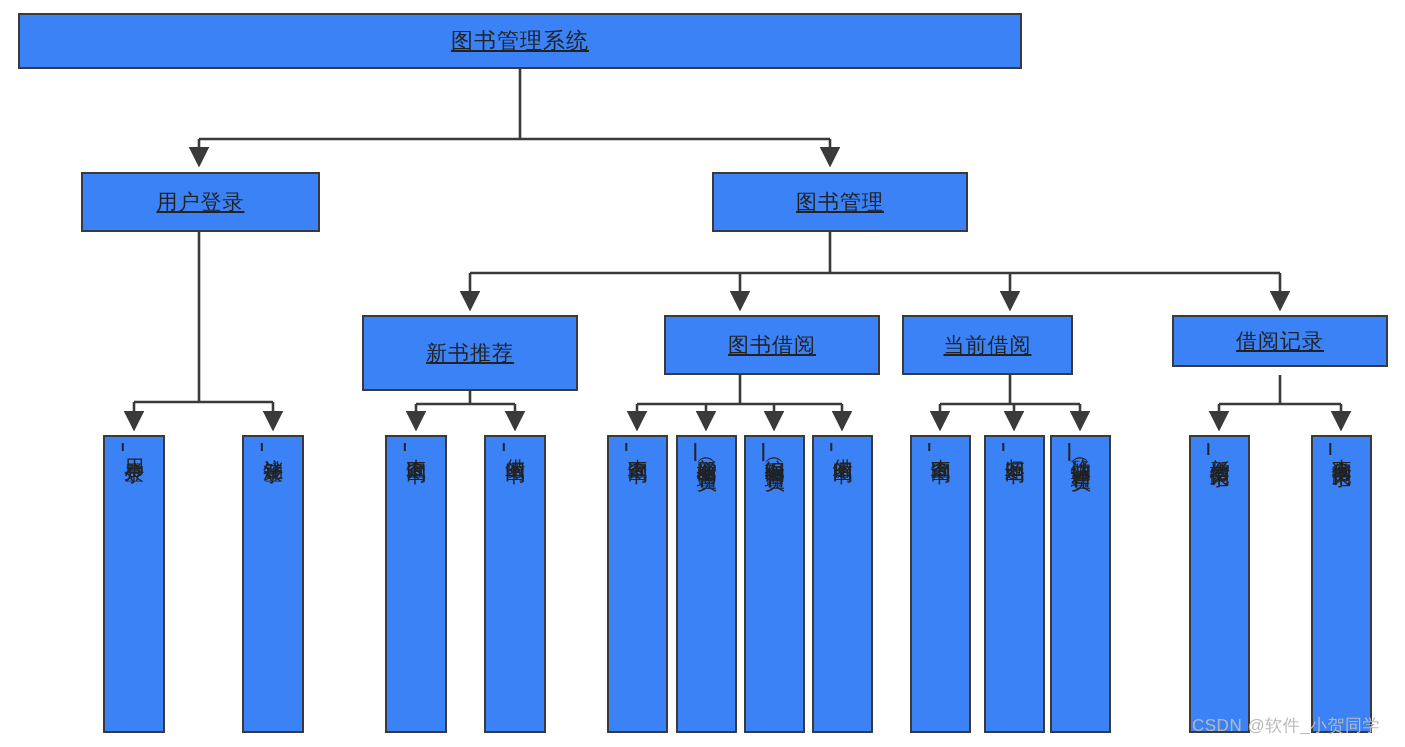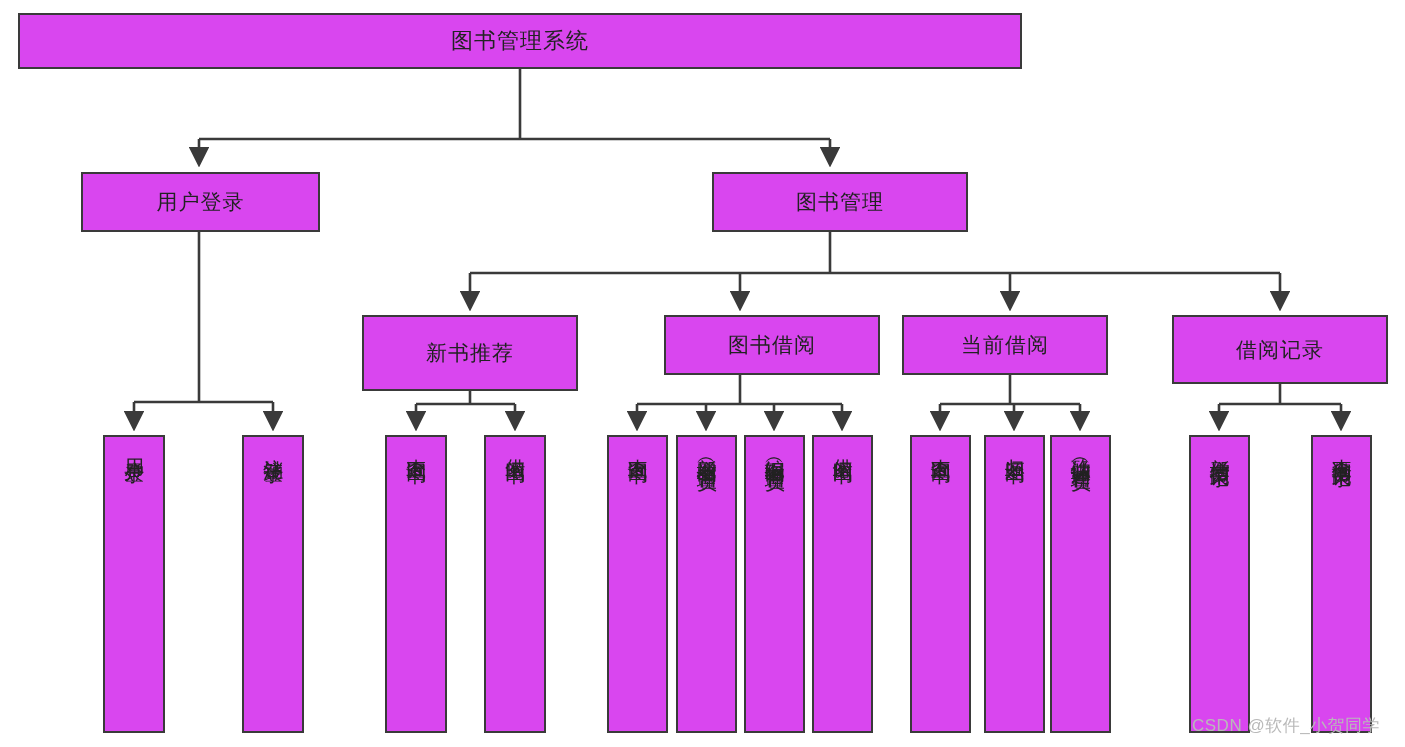--- a/index.html
+++ b/index.html
@@ -23,26 +23,27 @@
     left: 0;
     top: 0;
     width: 1405px;
     height: 747px;
     pointer-events: none;
   }
   .node {
     position: absolute;
     box-sizing: border-box;
     border: 2px solid #3a3a3a;
-    background: #d946ef;
+    background: #3b82f6;
     display: flex;
     align-items: center;
     justify-content: center;
     color: #222222;
     z-index: 2;
+    text-decoration: underline;
   }
   .node.horizontal {
     font-size: 21px;
     letter-spacing: 1px;
     line-height: 1.2;
   }
   .node.root {
     font-size: 22px;
   }
   .node.vertical {
@@ -137,24 +138,24 @@
   <div class="node horizontal" style="left:712px; top:172px; width:256px; height:60px;">
     <span>图书管理</span>
   </div>
 
   <div class="node horizontal" style="left:362px; top:315px; width:216px; height:76px;">
     <span>新书推荐</span>
   </div>
   <div class="node horizontal" style="left:632px; top:315px; width:216px; height:60px;margin-left:32px;">
     <span>图书借阅</span>
   </div>
-  <div class="node horizontal" style="left:902px; top:315px; width:206px; height:60px;">
+  <div class="node horizontal" style="left:902px; top:315px; width:171px; height:60px;">
     <span>当前借阅</span>
   </div>
-  <div class="node horizontal" style="left:1172px; top:315px; width:216px; height:69px;">
+  <div class="node horizontal" style="left:1172px; top:315px; width:216px; height:52px;">
     <span>借阅记录</span>
   </div>
 
   <div class="node vertical" style="left:103px; top:435px; width:62px; height:298px;">
     <span class="vlabel">用户登录</span>
   </div>
   <div class="node vertical" style="left:242px; top:435px; width:62px; height:298px;">
     <span class="vlabel">注销登录</span>
   </div>
 

